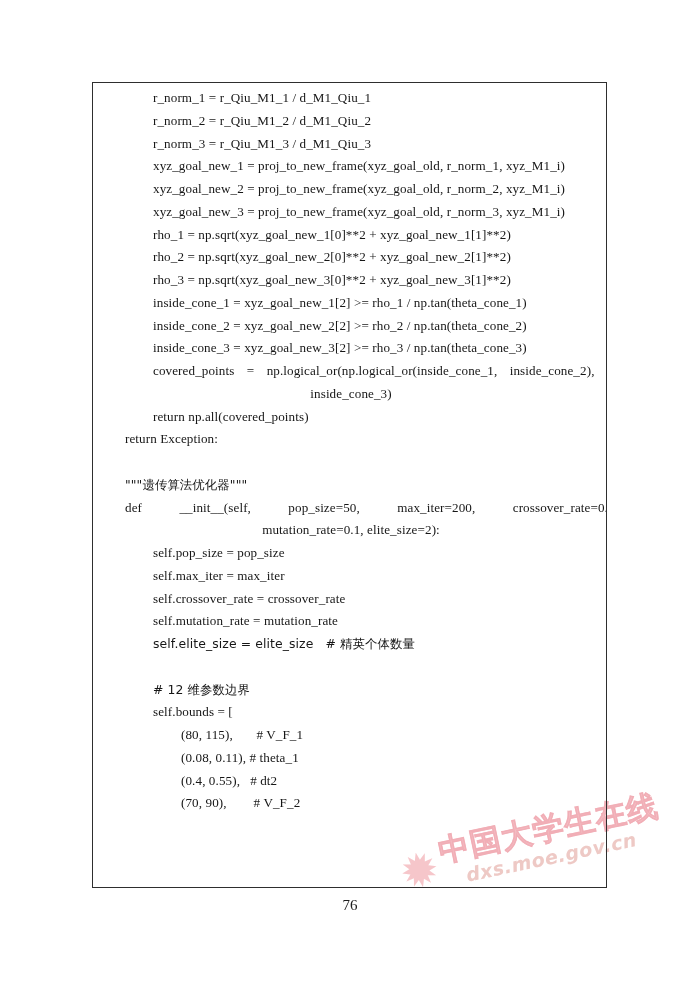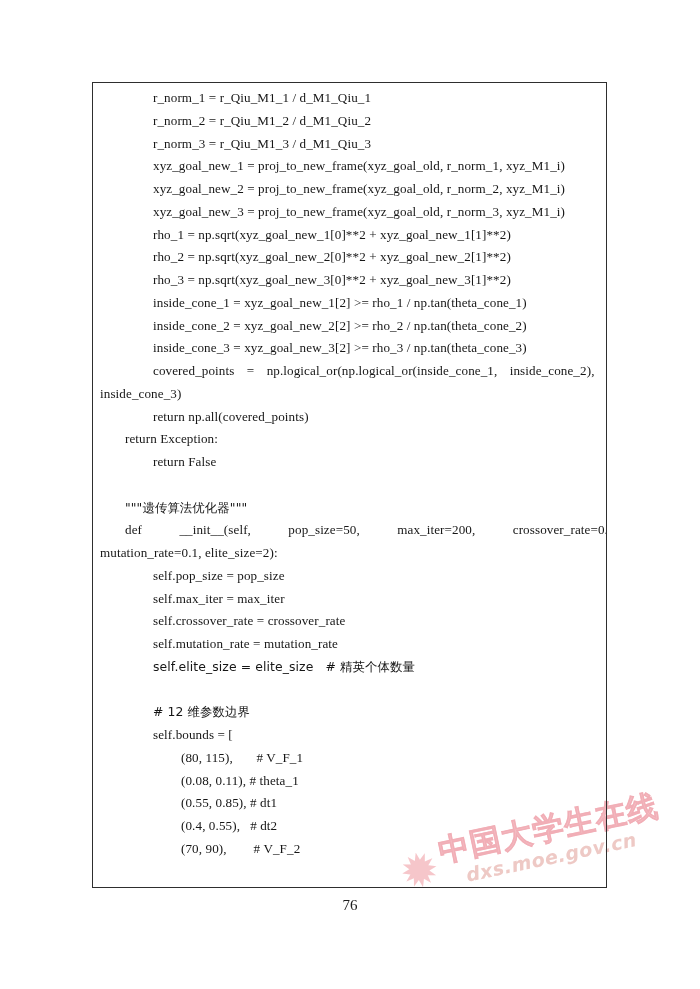--- a/index.html
+++ b/index.html
@@ -102,21 +102,21 @@
     font-size: 13.1px;
     line-height: 22.75px;
     height: 22.75px;
     white-space: pre;
     color: #161616;
     letter-spacing: .1px;
   }
   .ln.blank { white-space: normal; }
 
   
-  .i0 { padding-left: 3px; }
+  .i0 { padding-left: 3px; text-align: center; }
   .i1 { padding-left: 28px; }
   .i2 { padding-left: 56px; }
   .i3 { padding-left: 84px; }
 
   .cjk {
     font-family: "DejaVu Sans", "Liberation Sans", sans-serif;
     font-size: 12.4px;
   }
 
   
@@ -162,21 +162,20 @@
       <div class="ln i2">rho_3 = np.sqrt(xyz_goal_new_3[0]**2 + xyz_goal_new_3[1]**2)</div>
       <div class="ln i2">inside_cone_1 = xyz_goal_new_1[2] &gt;= rho_1 / np.tan(theta_cone_1)</div>
       <div class="ln i2">inside_cone_2 = xyz_goal_new_2[2] &gt;= rho_2 / np.tan(theta_cone_2)</div>
       <div class="ln i2">inside_cone_3 = xyz_goal_new_3[2] &gt;= rho_3 / np.tan(theta_cone_3)</div>
 
       <div class="ln i2 js-cov">covered_points = np.logical_or(np.logical_or(inside_cone_1, inside_cone_2),</div>
       <div class="ln i0">inside_cone_3)</div>
 
       <div class="ln i2">return np.all(covered_points)</div>
       <div class="ln i1">return Exception:</div>
-      <div class="ln i2">return False</div>
 
       <div class="ln blank">&nbsp;</div>
 
       <div class="ln i1 cjk">"""遗传算法优化器"""</div>
 
       <div class="ln i1 js-init">def __init__(self, pop_size=50, max_iter=200, crossover_rate=0.8,</div>
       <div class="ln i0">mutation_rate=0.1, elite_size=2):</div>
 
       <div class="ln i2">self.pop_size = pop_size</div>
       <div class="ln i2">self.max_iter = max_iter</div>
@@ -184,21 +183,20 @@
       <div class="ln i2">self.mutation_rate = mutation_rate</div>
       <div class="ln i2 cjk">self.elite_size = elite_size   # 精英个体数量</div>
 
       <div class="ln blank">&nbsp;</div>
 
       <div class="ln i2 cjk"># 12 维参数边界</div>
       <div class="ln i2">self.bounds = [</div>
 
       <div class="ln i3">(80, 115),       # V_F_1</div>
       <div class="ln i3">(0.08, 0.11), # theta_1</div>
-      <div class="ln i3">(0.55, 0.85), # dt1</div>
       <div class="ln i3">(0.4, 0.55),   # dt2</div>
       <div class="ln i3">(70, 90),        # V_F_2</div>
 
     </div>
   </div>
 
   <div id="page-number">76</div>
 
 </div>
 

